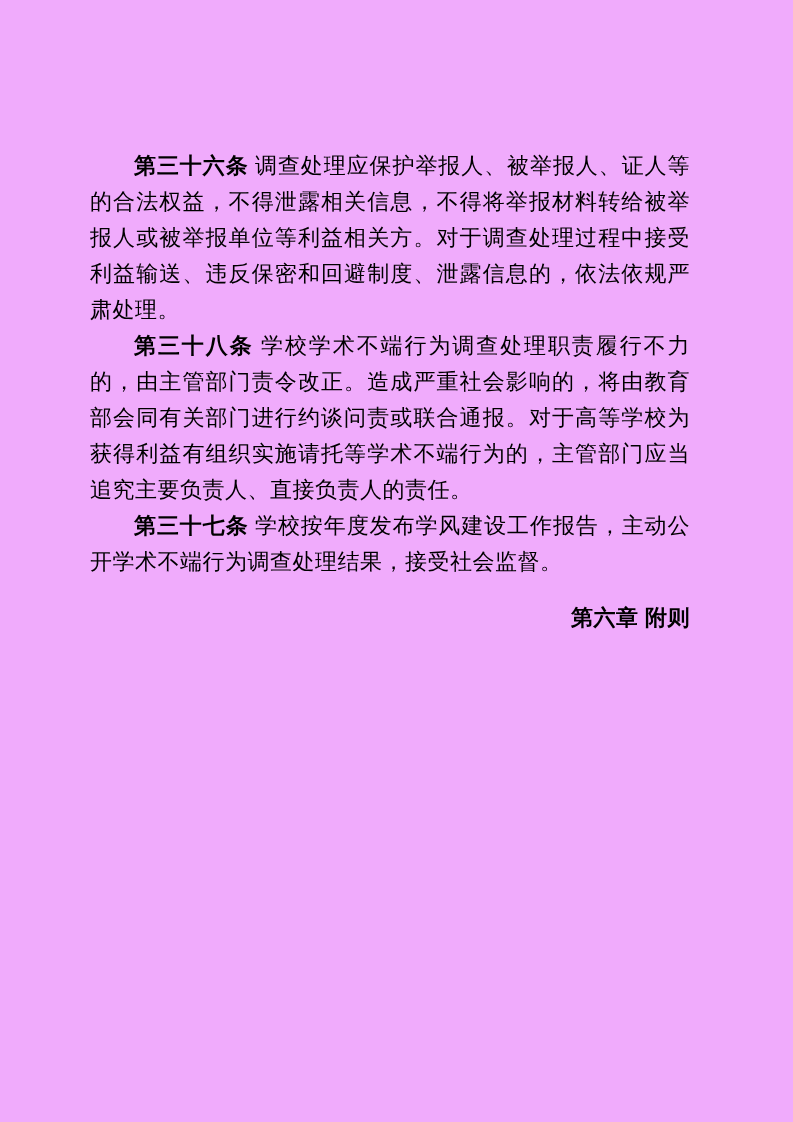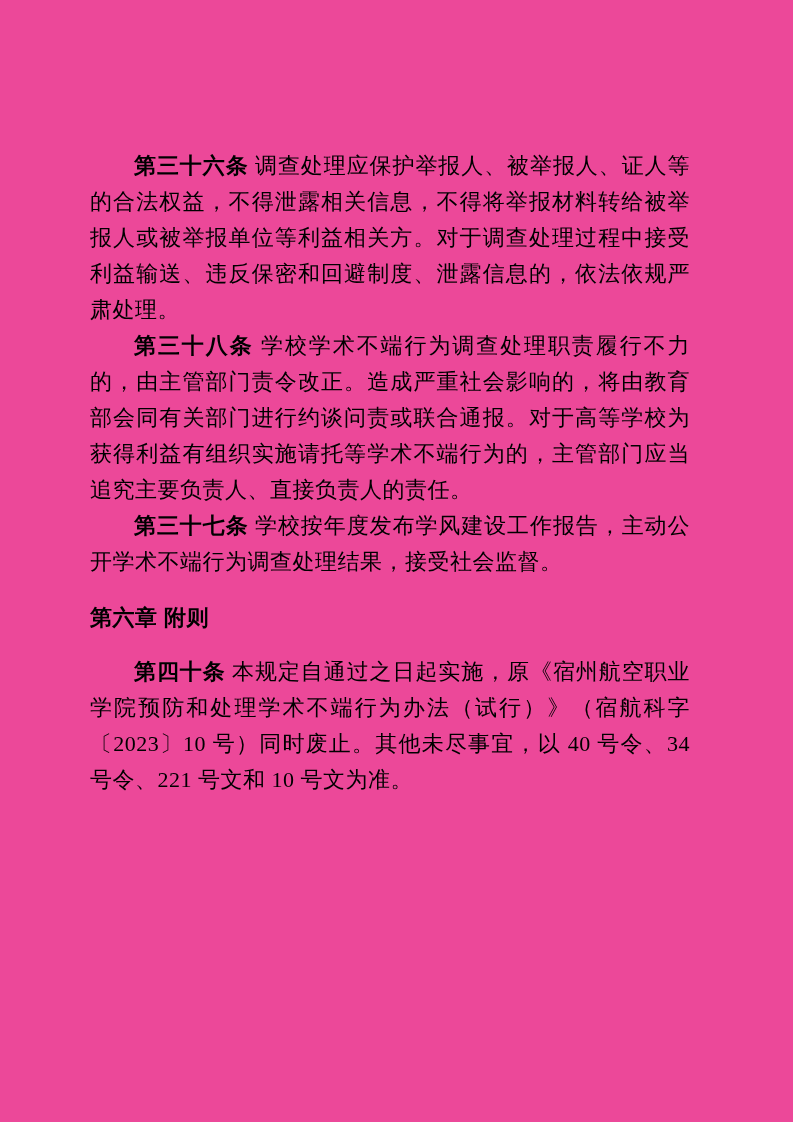--- a/index.html
+++ b/index.html
@@ -6,21 +6,21 @@
 
   html, body {
     background: #e8e8e8;
     font-family: "Liberation Serif", "DejaVu Serif", serif;
   }
 
   .page {
     position: relative;
     width: 793px;
     height: 1122px;
-    background: #ec4899;
+    background: #f0abfc;
     margin: 0 auto;
     overflow: hidden;
   }
 
   .content {
     position: absolute;
     top: 148px;
     left: 90px;
     width: 600px;
     color: #000000;
@@ -34,33 +34,32 @@
     text-justify: inter-ideograph;
     text-indent: 44px; 
     margin: 0;
   }
 
   .para .lead {
     font-weight: bold;
   }
 
   .chapter-heading {
-    text-align: left;
+    text-align: right;
     font-weight: bold;
     font-family: "Liberation Sans", "DejaVu Sans", sans-serif;
     font-size: 22px;
     line-height: 36px;
     margin: 20px 0 18px 0;
     text-indent: 0;
   }
 </style>
 </head>
 <body>
 
 <div class="page">
   <div class="content">
       <p class="para"><span class="lead">第三十六条</span> <span>调查处理应保护举报人、被举报人、证人等的合法权益，不得泄露相关信息，不得将举报材料转给被举报人或被举报单位等利益相关方。对于调查处理过程中接受利益输送、违反保密和回避制度、泄露信息的，依法依规严肃处理。</span></p>
       <p class="para"><span class="lead">第三十八条</span> <span>学校学术不端行为调查处理职责履行不力的，由主管部门责令改正。造成严重社会影响的，将由教育部会同有关部门进行约谈问责或联合通报。对于高等学校为获得利益有组织实施请托等学术不端行为的，主管部门应当追究主要负责人、直接负责人的责任。</span></p>
       <p class="para"><span class="lead">第三十七条</span> <span>学校按年度发布学风建设工作报告，主动公开学术不端行为调查处理结果，接受社会监督。</span></p>
       <div class="chapter-heading">第六章 附则</div>
-      <p class="para"><span class="lead">第四十条</span> <span>本规定自通过之日起实施，原《宿州航空职业学院预防和处理学术不端行为办法（试行）》（宿航科字〔2023〕10 号）同时废止。其他未尽事宜，以 40 号令、34 号令、221 号文和 10 号文为准。</span></p>
     </div>
 </div>
 
 </body></html>

